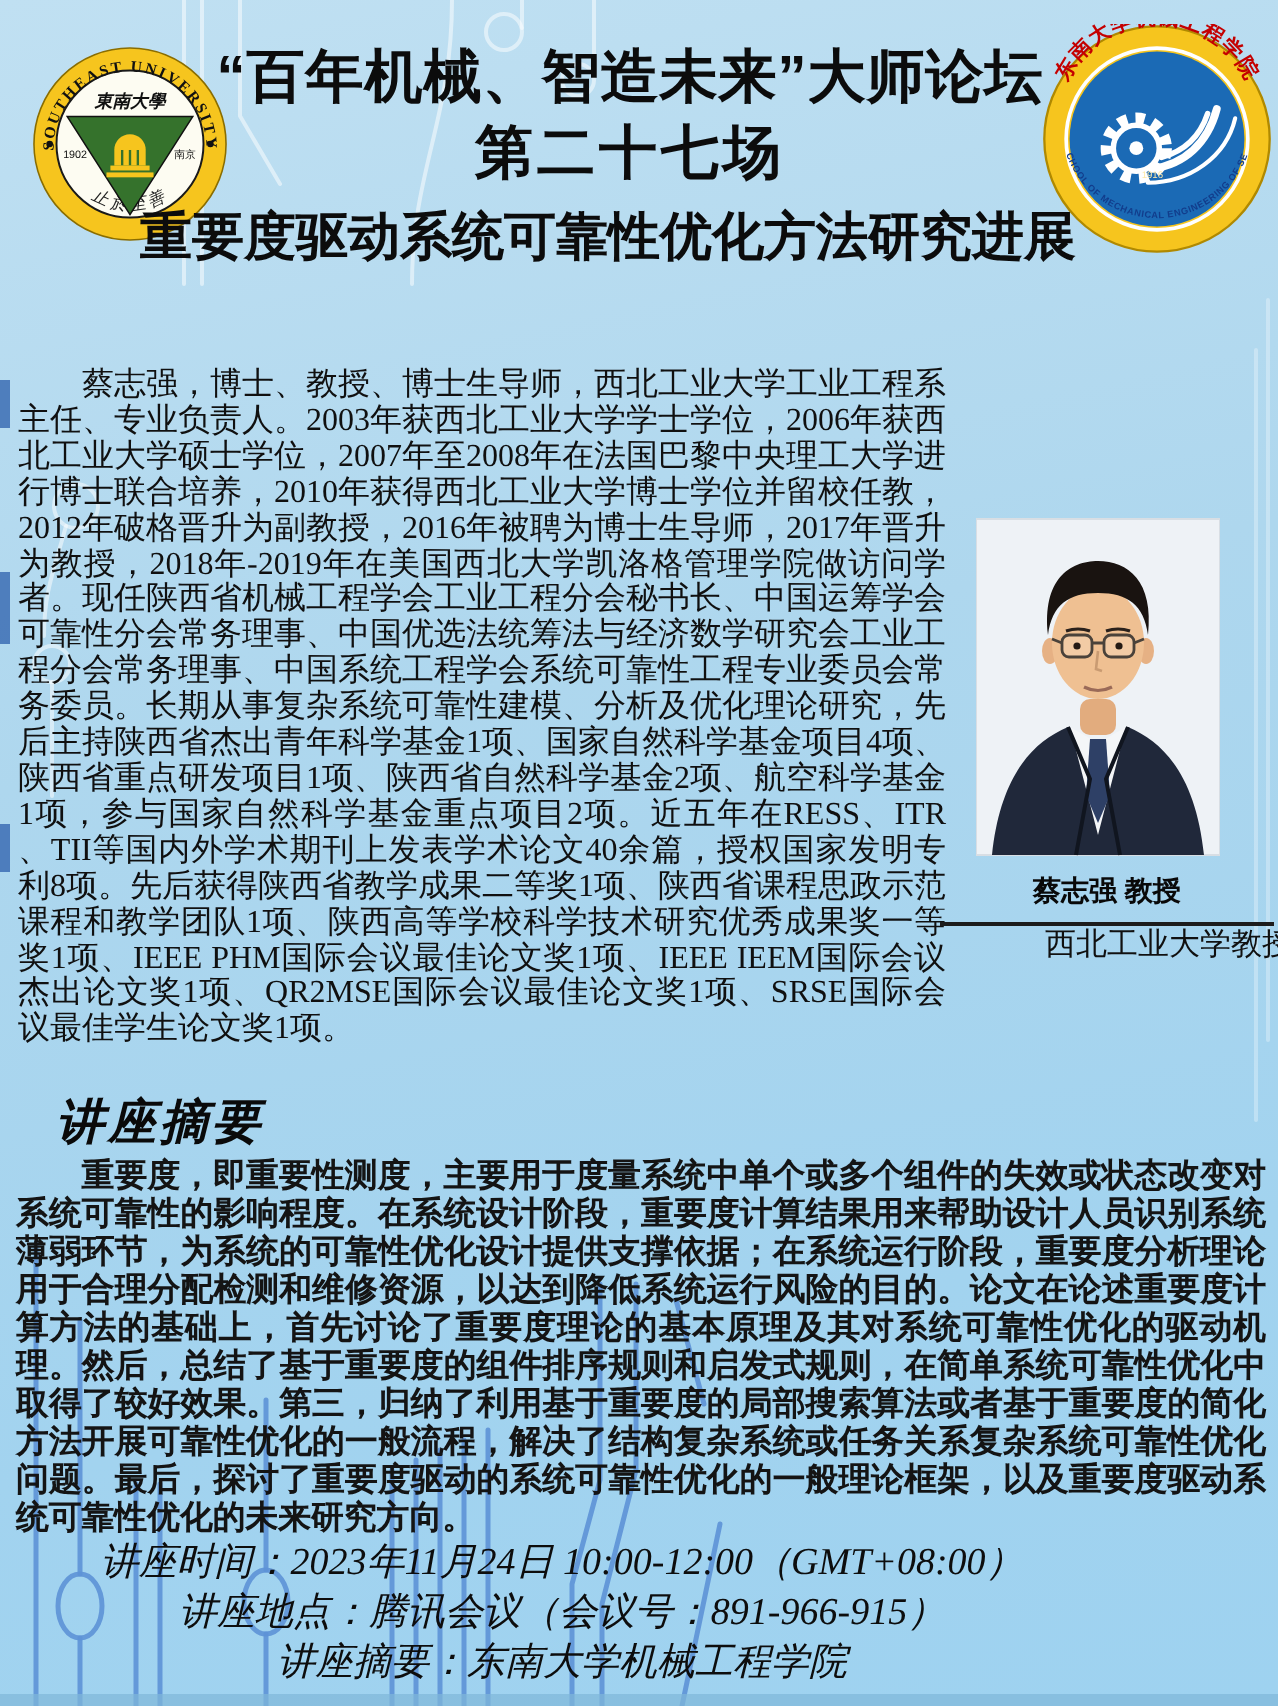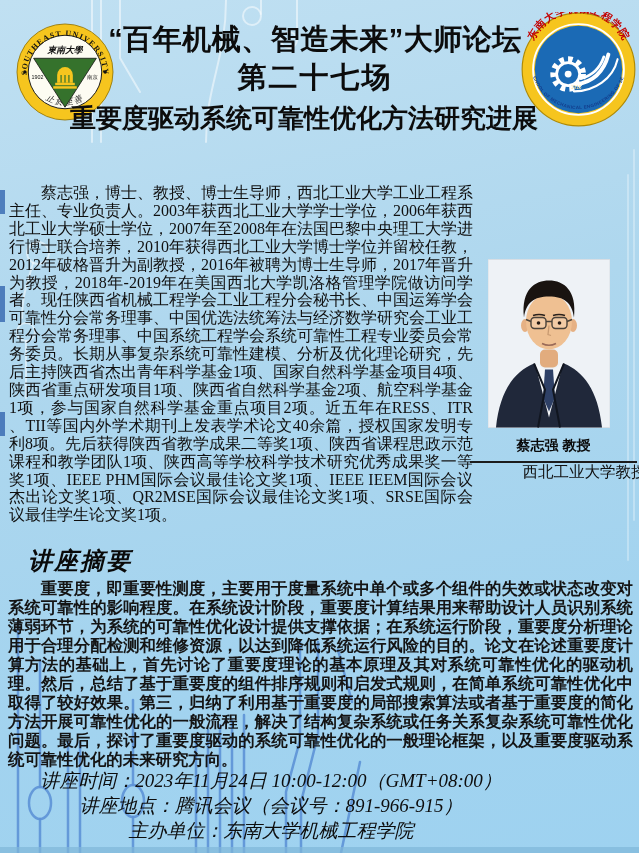--- a/index.html
+++ b/index.html
@@ -38,21 +38,21 @@
 
   .photo-figure { position:absolute; left:488px; top:259px; width:122px; height:169px; }
   .photo-figure svg { display:block; }
   .speaker-name { position:absolute; left:470px; top:437px; width:167px; text-align:center;
                   font-size:14px; font-weight:bold; color:#090909; }
   .speaker-divider { position:absolute; left:470px; top:461px; width:167px; height:0;
                      border-top:2px solid #1c1c1c; }
   .speaker-affil { position:absolute; left:470px; top:462px; width:167px; text-align:center;
                    font-size:15.5px; color:#101010;padding-left:31px; }
 
-  .footer-line { position:absolute; left:0; width:542px; text-align:center;
+  .footer-line { position:absolute; left:10px; width:542px; text-align:center;
                  font-family:"Liberation Serif", serif; font-style:italic;
                  font-size:19px; color:#0d0d0d; }
   .footer-time  { top:768px; }
   .footer-venue { top:793px; }
   .footer-host  { top:818px; }
 </style>
 </head>
 <body>
 
 <div class="poster">
@@ -202,15 +202,15 @@
   </div>
   <div class="speaker-name">蔡志强 教授</div>
   <div class="speaker-divider"></div>
   <div class="speaker-affil">西北工业大学教授</div>
 
   <div class="section-heading abstract-heading">讲座摘要</div>
   <div class="abstract-text">重要度，即重要性测度，主要用于度量系统中单个或多个组件的失效或状态改变对系统可靠性的影响程度。在系统设计阶段，重要度计算结果用来帮助设计人员识别系统薄弱环节，为系统的可靠性优化设计提供支撑依据；在系统运行阶段，重要度分析理论用于合理分配检测和维修资源，以达到降低系统运行风险的目的。论文在论述重要度计算方法的基础上，首先讨论了重要度理论的基本原理及其对系统可靠性优化的驱动机理。然后，总结了基于重要度的组件排序规则和启发式规则，在简单系统可靠性优化中取得了较好效果。第三，归纳了利用基于重要度的局部搜索算法或者基于重要度的简化方法开展可靠性优化的一般流程，解决了结构复杂系统或任务关系复杂系统可靠性优化问题。最后，探讨了重要度驱动的系统可靠性优化的一般理论框架，以及重要度驱动系统可靠性优化的未来研究方向。</div>
 
   <div class="footer-line footer-time">讲座时间：2023年11月24日 10:00-12:00（GMT+08:00）</div>
   <div class="footer-line footer-venue">讲座地点：腾讯会议（会议号：891-966-915）</div>
-  <div class="footer-line footer-host">主办单位：东南大学机械工程学院</div>
+  <div class="footer-line footer-host">讲座摘要：东南大学机械工程学院</div>
 
 </div>
 
 </body></html>

